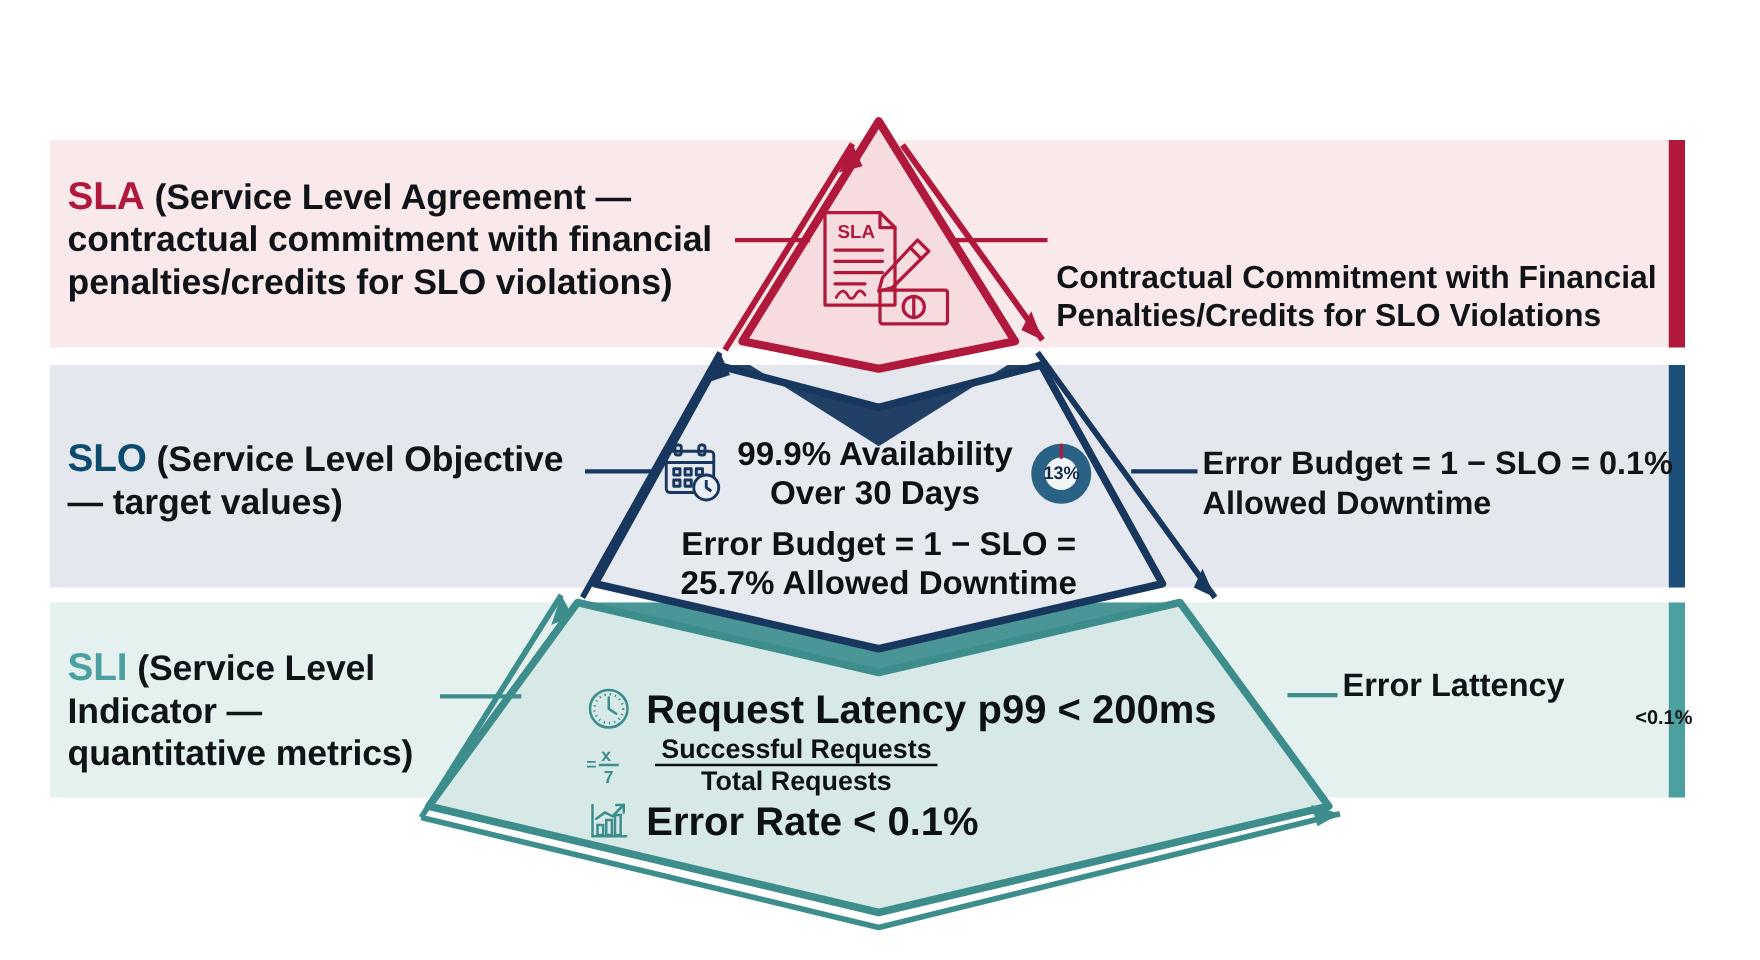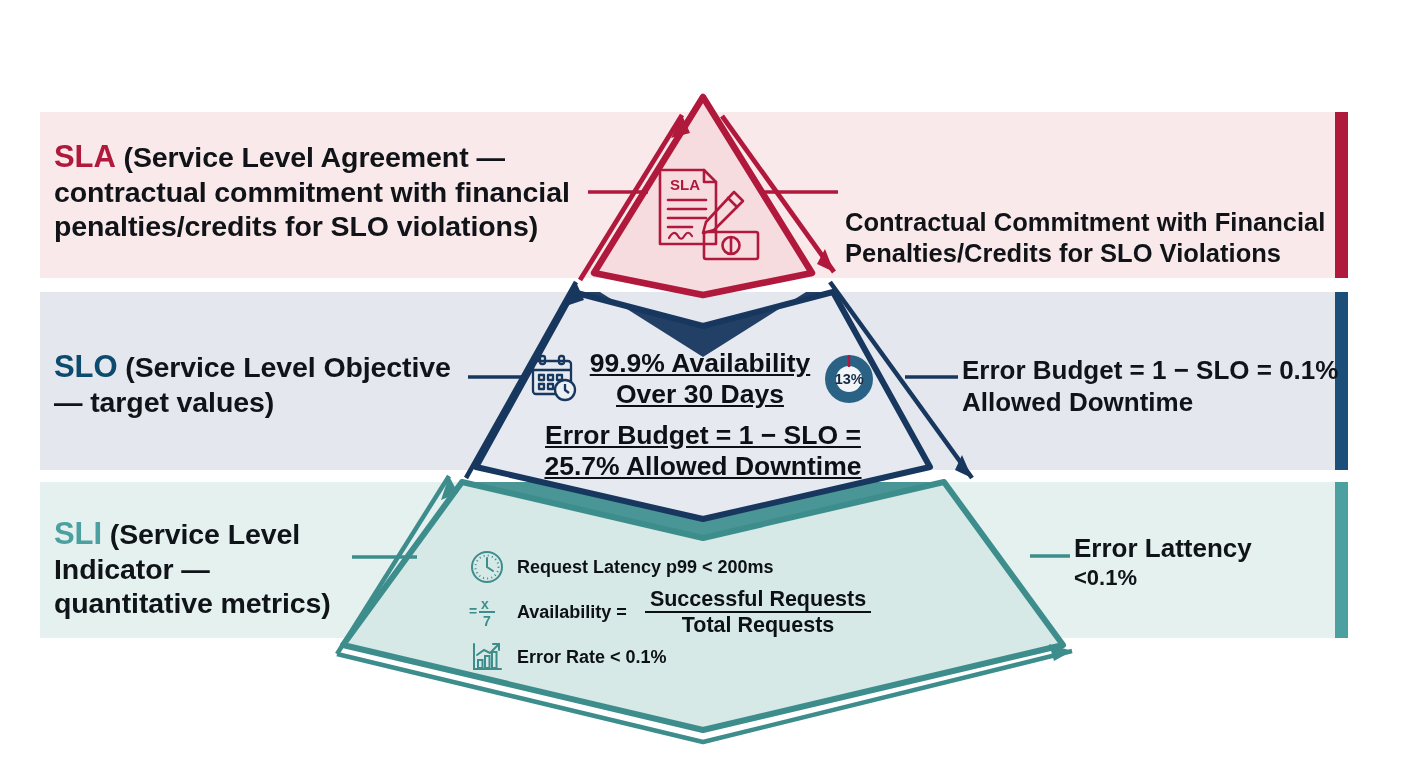--- a/index.html
+++ b/index.html
@@ -74,21 +74,21 @@
     position: absolute;
     z-index: 6;
     color: #101418;
     font-weight: 700;
     line-height: 1.22;
     white-space: pre-line;
   }
   #right-sla { left: 845px; top: 166px; width: 500px; font-size: 25.5px; margin-top: 41px; }
   #right-slo { left: 962px; top: 355px; width: 400px; font-size: 26px; }
   #right-sli { left: 1074px; top: 533px; width: 280px; font-size: 26px; }
-  #right-sli .sub { font-size: 22px; display: block; }
+  #right-sli .sub { font-size: 16px; display: block; text-align: right; }
 
   
   #shapes {
     position: absolute;
     left: 0; top: 0;
     width: 1408px; height: 768px;
     z-index: 3;
   }
 
   
@@ -101,21 +101,21 @@
   }
 
   
   #sla-icon-wrap {
     left: 648px; top: 162px;
     width: 114px; height: 104px;
   }
 
   
   #slo-content {
-    left: 470px; top: 348px; width: 466px; text-decoration: underline;
+    left: 470px; top: 348px; width: 466px;
   }
   .slo-row1 {
     display: flex;
     align-items: center;
     justify-content: center;
     gap: 10px;
   }
   .slo-row1 .txt {
     font-size: 26.5px;
     line-height: 1.18;
@@ -150,21 +150,21 @@
     left: 468px; top: 548px; width: 480px;
     text-align: left;
   }
   .sli-row {
     display: flex;
     align-items: center;
     gap: 11px;
     margin-bottom: 2px;
   }
   .sli-row .label {
-    font-size: 18px;
+    font-size: 32px;
     color: #0d1116;
     font-weight: 700;
     white-space: nowrap;
   }
   .frac {
     display: inline-flex;
     flex-direction: column;
     align-items: center;
     vertical-align: middle;
     margin-left: 7px;
@@ -311,21 +311,20 @@
       <span class="label">Request Latency p99 &lt; 200ms</span>
     </div>
 
     <div class="sli-row">
       <svg class="sli-icon" width="38" height="38" viewBox="0 0 38 38">
         <text x="1" y="23" font-family="Liberation Sans, sans-serif" font-size="14" fill="#3d8d8d">=</text>
         <text x="13" y="16" font-family="Liberation Sans, sans-serif" font-size="14" fill="#3d8d8d">x</text>
         <line x1="11" y1="19" x2="27" y2="19" stroke="#3d8d8d" stroke-width="2"></line>
         <text x="15" y="33" font-family="Liberation Sans, sans-serif" font-size="14" fill="#3d8d8d">7</text>
       </svg>
-      <span class="label">Availability =</span>
       <span class="frac">
         <span class="num">Successful Requests</span>
         <span class="den">Total Requests</span>
       </span>
     </div>
 
     <div class="sli-row">
       <svg class="sli-icon" width="38" height="38" viewBox="0 0 38 38">
         <g fill="none" stroke="#3d8d8d" stroke-width="2" stroke-linecap="round">
           <path d="M6,6 L6,31 L33,31"></path>

